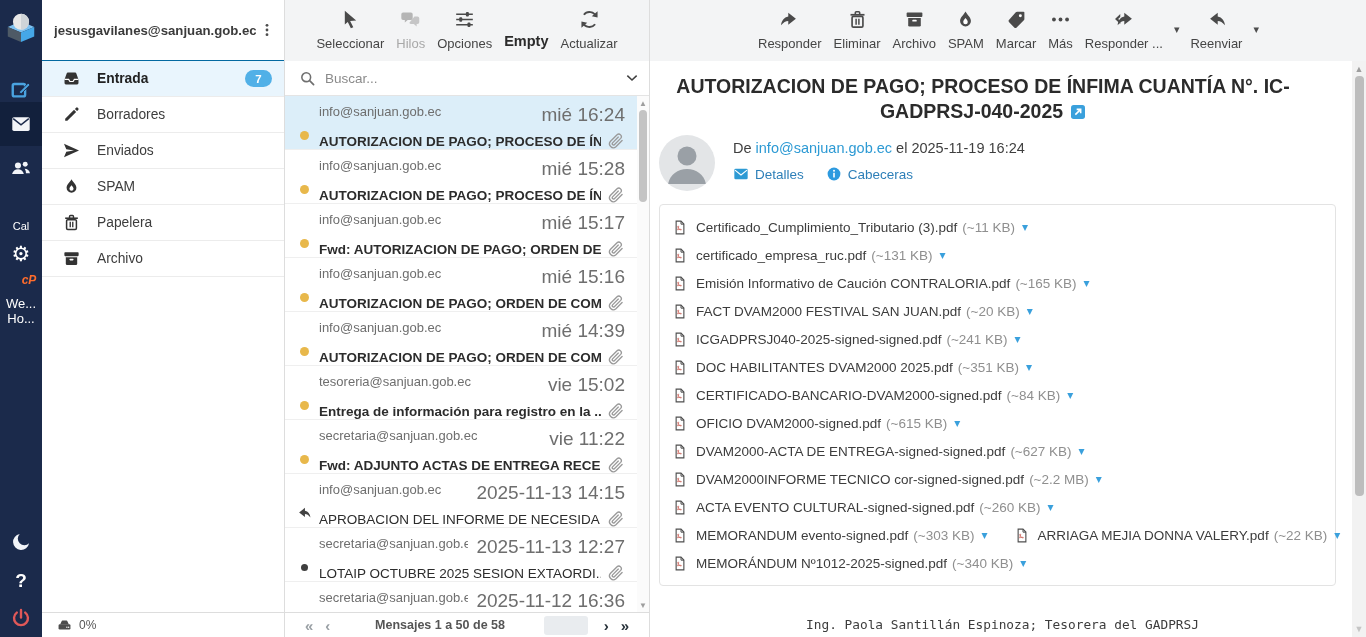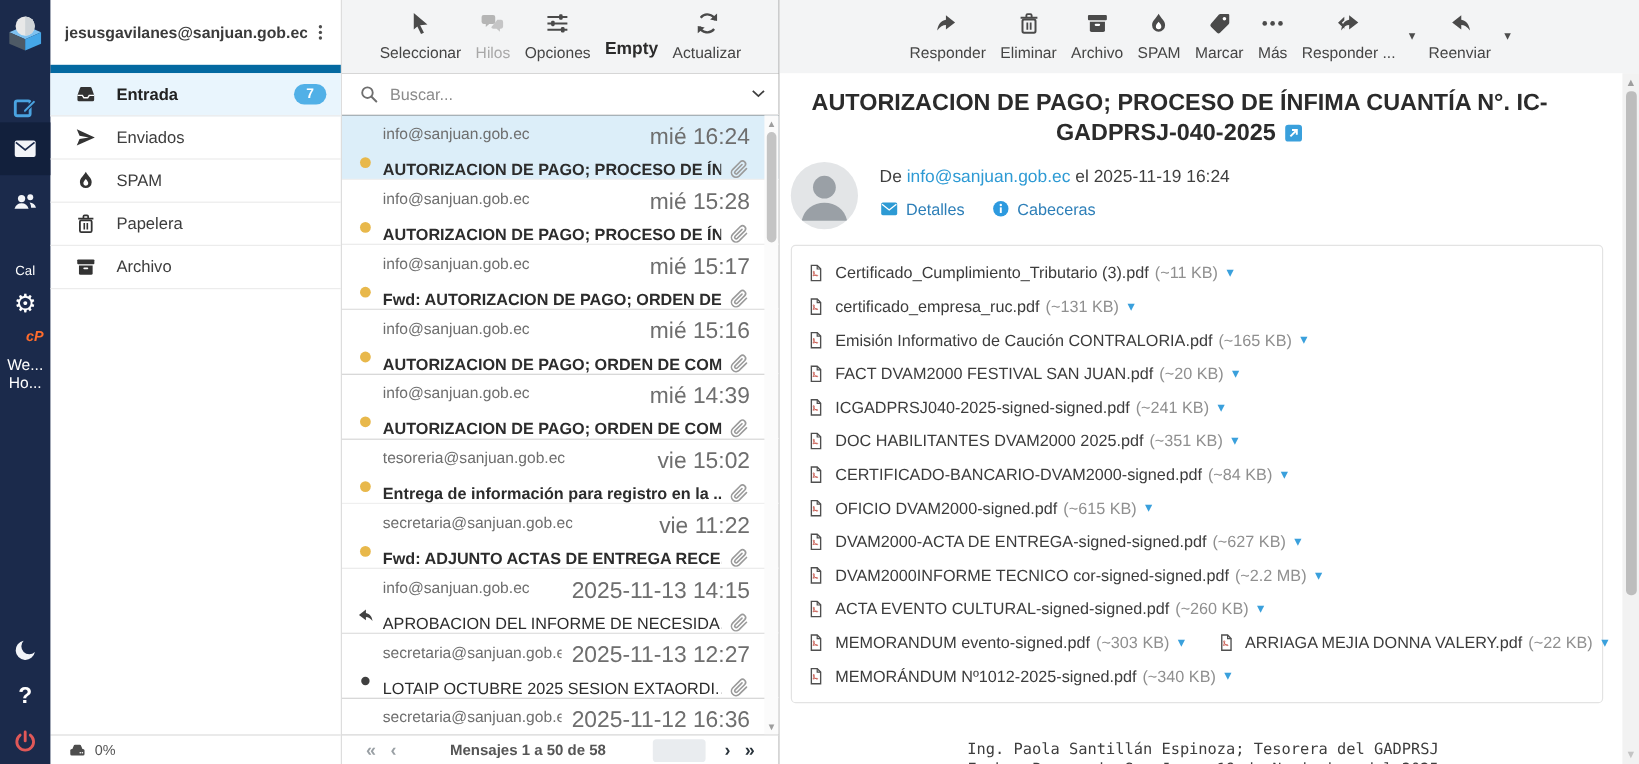--- a/index.html
+++ b/index.html
@@ -24,21 +24,21 @@
   .t-cal{top:218px;height:16px;font-size:11px;color:#fff;justify-content:center;}
   .t-settings{top:238px;height:30px;font-size:21px;line-height:1;}
   .t-cpanel{top:272px;height:16px;font-style:italic;font-weight:bold;font-size:12px;color:var(--cporange);padding-left:16px;}
   .t-home{top:294px;height:34px;flex-direction:column;font-size:13px;line-height:15px;}
   .t-dark{top:526px;height:32px;}
   .t-help{top:566px;height:30px;font-size:19px;font-weight:bold;}
   .t-logout{top:602px;height:32px;} .t-logout .ic{color:var(--red);}
 
   
   .folders-col{width:243px;flex:none;background:#fff;display:flex;flex-direction:column;border-right:1px solid #ddd;}
-  .acct{height:61px;flex:none;border-bottom:7px solid #0369a1;display:flex;align-items:center;padding:0 6px 0 12px;}
+  .acct{height:61px;flex:none;border-bottom:1px solid #0369a1;display:flex;align-items:center;padding:0 6px 0 12px;}
   .acct-email{flex:1;font-size:13.2px;font-weight:bold;color:#3b3b3b;white-space:nowrap;overflow:hidden;}
   .kebab{width:22px;height:24px;color:#4d4d4d;cursor:pointer;display:flex;align-items:center;justify-content:center;}
   .kebab .ic{width:16px;height:16px;}
   .folder-list{flex:1;}
   .folder{height:36px;display:flex;align-items:center;padding:0 12px 0 20px;border-bottom:1px solid #ececec;cursor:pointer;position:relative;}
   .folder.selected{background:#e9f5fd;}
   .ficon{width:19px;height:19px;color:#333;flex:none;}
   .flabel{margin-left:16px;font-size:13.8px;color:#3d3d3d;flex:1;}
   .folder.selected .flabel{font-weight:bold;color:#222;}
   .fbadge{min-width:27px;height:17px;border-radius:9px;background:var(--badge);color:#fff;font-size:11.5px;font-weight:bold;display:flex;align-items:center;justify-content:center;padding:0 6px;}
@@ -50,21 +50,21 @@
   .toolbar{height:61px;flex:none;background:#f3f4f5;display:flex;align-items:flex-start;justify-content:center;padding-top:9px;}
   .tbtn{border:0;background:none;display:flex;flex-direction:column;align-items:center;padding:0 6px;cursor:pointer;font-family:inherit;}
   .ticon{width:21px;height:21px;color:var(--icon);margin-bottom:6px;}
   .tlabel{font-size:13px;color:#454545;white-space:nowrap;}
   .tbtn.disabled .ticon{color:#b5b5b5;} .tbtn.disabled .tlabel{color:#a8a8a8;}
   .tbtn.bold{justify-content:flex-end;height:40px;}
   .tbtn.bold .tlabel{font-weight:bold;font-size:14.5px;color:#2b2b2b;}
   .tcaret{border:0;background:none;cursor:pointer;margin-top:14px;padding:0 5px;color:#4d4d4d;font-size:11px;}
 
   
-  .list-col{width:365px;flex:none;display:flex;flex-direction:column;border-right:1px solid #ddd;background:#000000;}
+  .list-col{width:365px;flex:none;display:flex;flex-direction:column;border-right:1px solid #ddd;background:#1d4ed8;}
   .searchrow{height:35px;flex:none;border-bottom:1px solid #e4e4e4;display:flex;align-items:center;padding:0 10px 0 14px;background:#fff;}
   .searchrow .mag{width:17px;height:17px;color:#6f6f6f;flex:none;}
   .search-input{flex:1;border:0;outline:none;margin-left:9px;font-size:13.5px;color:#444;font-family:inherit;background:transparent;}
   .search-input::placeholder{color:#8a8a8a;}
   .searchrow .chev{width:14px;height:14px;color:#3f3f3f;flex:none;cursor:pointer;}
   .rows{flex:1;position:relative;overflow:hidden;}
   .msgrow{height:54px;border-bottom:1px solid #efefef;padding:8px 24px 0 34px;position:relative;cursor:pointer;background:#fff;}
   .msgrow.selected{background:var(--selrow);}
   .mline1{display:flex;justify-content:space-between;}
   .sender{font-size:13px;color:#6e6e6e;white-space:nowrap;overflow:hidden;}
@@ -213,20 +213,29 @@
               <path d="M3.2 13.2 5.9 5.6A1.6 1.6 0 0 1 7.4 4.5h9.2a1.6 1.6 0 0 1 1.5 1.1l2.7 7.6v4.6a1.7 1.7 0 0 1-1.7 1.7H4.9a1.7 1.7 0 0 1-1.7-1.7z" fill="currentColor"></path>
               <path d="M3.2 13.2h5.2l1.6 2.6h4l1.6-2.6h5.2" fill="none" stroke="#fff" stroke-width="1.5"></path>
             </svg>
           </span>
           <span class="flabel">Entrada</span>
           <span class="fbadge">7</span>
         </div>
         <div class="folder">
           <span class="ficon">
             <svg viewBox="0 0 24 24" width="100%" height="100%">
+              <path d="M4 17.3 15.2 6.1l2.7 2.7L6.7 20H4z" fill="currentColor"></path>
+              <path d="M16.3 5l1.5-1.5a1.5 1.5 0 0 1 2.1 0l.6.6a1.5 1.5 0 0 1 0 2.1L19 7.7z" fill="currentColor"></path>
+            </svg>
+          </span>
+          <span class="flabel">Borradores</span>
+        </div>
+        <div class="folder">
+          <span class="ficon">
+            <svg viewBox="0 0 24 24" width="100%" height="100%">
               <path d="M2.5 20.5 21.5 12 2.5 3.5l2.9 6.8 9.8 1.7-9.8 1.7z" fill="currentColor"></path>
             </svg>
           </span>
           <span class="flabel">Enviados</span>
         </div>
         <div class="folder">
           <span class="ficon">
             <svg viewBox="0 0 24 24" width="100%" height="100%">
               <path d="M12 2.8c2.2 4.4 6.2 6.4 6.2 10.9a6.2 6.2 0 0 1-12.4 0C5.8 9.2 9.8 7.2 12 2.8z" fill="currentColor"></path>
               <path d="M12 10.4c1.3 1.7 2.6 2.8 2.6 4.5a2.6 2.6 0 0 1-5.2 0c0-1.7 1.3-2.8 2.6-4.5z" fill="#fff"></path>

